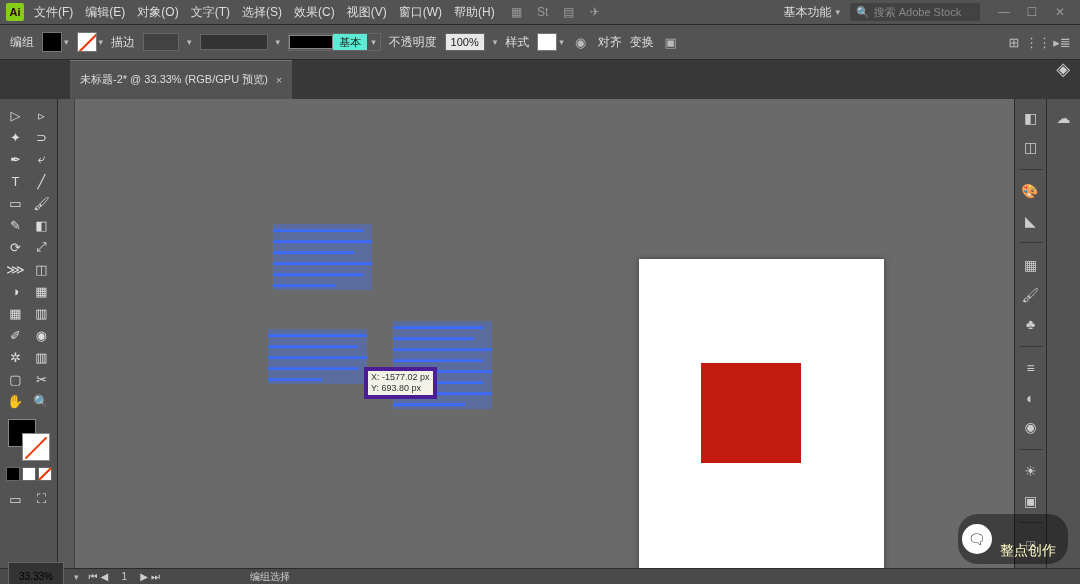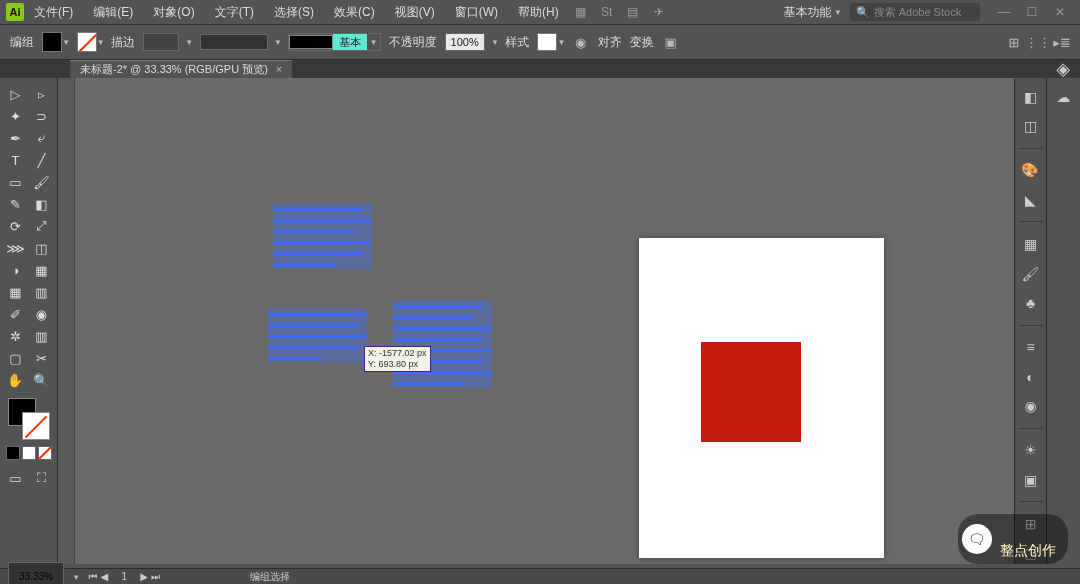--- a/index.html
+++ b/index.html
@@ -1,21 +1,21 @@
 <!DOCTYPE html>
 <html><head>
 <meta charset="utf-8">
 <style>
   * { box-sizing: border-box; margin: 0; padding: 0; font-family: "Microsoft YaHei", sans-serif; }
   body { width: 1080px; height: 584px; background: #535353; overflow: hidden; color: #ccc; font-size: 11px; }
 
   
   .titlebar { height: 24px; background: #535353; display: flex; align-items: center; padding: 0 6px; }
   .logo { width: 18px; height: 18px; background: #84cc16; color: #330000; font-weight: bold; font-size: 11px; display: flex; align-items: center; justify-content: center; border-radius: 2px; margin-right: 10px; }
-  .menu { display: flex; gap: 20px; }
+  .menu { display: flex; gap: 12px; }
   .menu span { font-size: 12px; color: #ddd; cursor: default; }
   .titlebar-icons { display: flex; gap: 10px; margin-left: 14px; align-items: center; }
   .tb-icon { width: 16px; height: 16px; display: flex; align-items: center; justify-content: center; color: #999; font-size: 12px; }
   .titlebar-right { margin-left: auto; display: flex; align-items: center; gap: 10px; }
   .workspace { font-size: 12px; color: #ddd; display: flex; align-items: center; gap: 4px; }
   .search-box { background: #424242; border-radius: 3px; height: 18px; width: 130px; display: flex; align-items: center; padding: 0 6px; gap: 4px; color: #888; font-size: 11px; }
   .win-btns { display: flex; gap: 12px; padding: 0 6px; }
 
   
   .controlbar { height: 36px; background: #535353; border-top: 1px solid #2a2a2a; border-bottom: 1px solid #2a2a2a; display: flex; align-items: center; padding: 16px 10px; gap: 8px; }
@@ -30,21 +30,21 @@
   .stroke-preview { width: 44px; height: 14px; background: #000; border: 1px solid #888; }
   .basic-dd { display: flex; align-items: center; border: 1px solid #666; height: 18px; }
   .basic-dd .lbl { padding: 0 6px; font-size: 11px; background: #5eead4; color: #222; height: 100%; display: flex; align-items: center; }
   .opacity-input { width: 40px; height: 18px; background: #e8e8e8; border: 1px solid #666; color: #222; font-size: 11px; text-align: center; }
   .white-swatch { width: 20px; height: 18px; background: #fff; border: 1px solid #777; }
   .ctrl-icon { width: 18px; height: 18px; display: flex; align-items: center; justify-content: center; color: #bbb; font-size: 13px; }
   .controlbar .spacer { flex: 1; }
   .grid-icon { width: 16px; height: 16px; color: #bbb; font-size: 13px; display: flex; align-items: center; justify-content: center; }
 
   
-  .tabbar { height: 18px; background: #383838; display: flex; align-items: center; padding-left: 70px; }
+  .tabbar { height: 39px; background: #383838; display: flex; align-items: center; padding-left: 70px; }
   .doc-tab { height: 100%; background: #535353; display: flex; align-items: center; padding: 0 10px; font-size: 11px; color: #ddd; gap: 8px; box-shadow: inset 0 1px 0 #777; }
   .doc-tab .x { font-size: 11px; color: #bbb; }
 
   
   .main { display: flex; height: calc(584px - 24px - 36px - 22px - 16px); }
   .toolbox { width: 58px; background: #535353; border-right: 1px solid #2a2a2a; display: flex; flex-direction: column; align-items: center; padding-top: 6px; gap: 2px; }
   .tool-row { display: flex; gap: 2px; }
   .tool { width: 24px; height: 20px; display: flex; align-items: center; justify-content: center; color: #ddd; font-size: 13px; border-radius: 2px; }
   .fill-stroke { margin-top: 6px; width: 42px; height: 42px; position: relative; }
   .fill-sq { position: absolute; top: 0; left: 0; width: 28px; height: 28px; background: #000; border: 1px solid #888; }
@@ -54,21 +54,21 @@
   .mini-sw { width: 14px; height: 14px; border: 1px solid #666; }
   .mini-sw.b { background:#000; } .mini-sw.w { background:#fff; } .mini-sw.r { background:#fff; position:relative; overflow:hidden; }
   .mini-sw.r::after { content:""; position:absolute; width:18px; height:2px; background:#e30; transform:rotate(-45deg); top:5px; left:-3px; }
 
   .canvas-wrap { flex: 1; background: #6a6a6a; position: relative; overflow: hidden; }
   .canvas-wrap::before { content:""; position:absolute; left:0; top:0; width:16px; height:100%; background:linear-gradient(#5a5a5a,#5a5a5a); border-right:1px solid #444;}
   .artboard { position: absolute; right: 130px; top: 160px; width: 245px; height: 320px; background: #fff; box-shadow: 0 0 6px rgba(0,0,0,0.4); }
   .redsq { position: absolute; left: 62px; top: 104px; width: 100px; height: 100px; background: #c21a0e; }
   .text-sel { position: absolute; color: #3c6cff; font-size: 9px; line-height: 11px; font-family: monospace; filter: blur(0.5px); }
   .text-sel span { background: rgba(60,108,255,0.35); display: block; white-space: nowrap; }
-  .coord-tip { position: absolute; background: #f2f2e8; border: 1px solid #4c1d95; font-size: 9px; color: #333; padding: 1px 3px; line-height: 11px; }
+  .coord-tip { position: absolute; background: #f2f2e8; border: 4px solid #4c1d95; font-size: 9px; color: #333; padding: 1px 3px; line-height: 11px; }
 
   .rightpanels { width: 66px; background: #535353; display: flex; }
   .dock1 { width: 32px; border-left: 1px solid #2a2a2a; display: flex; flex-direction: column; align-items: center; gap: 8px; padding-top: 8px; }
   .dock2 { width: 34px; border-left: 1px solid #2a2a2a; display: flex; flex-direction: column; align-items: center; gap: 8px; padding-top: 8px; }
   .panel-icon { width: 22px; height: 22px; display: flex; align-items: center; justify-content: center; color: #ccc; font-size: 14px; border-radius: 3px; }
   .panel-sep { width: 24px; height: 1px; background: #3a3a3a; margin: 3px 0; }
 
   
   .statusbar { height: 16px; background: #4a4a4a; border-top: 1px solid #2a2a2a; display: flex; align-items: center; padding: 0 8px; gap: 10px; font-size: 10px; color: #ccc; width: 100%; position: absolute; bottom: 0; left:0; }
   .zoom { width: 56px; background: #333; border: 1px solid #666; height: 30px; text-align: center; font-size:10px; }

